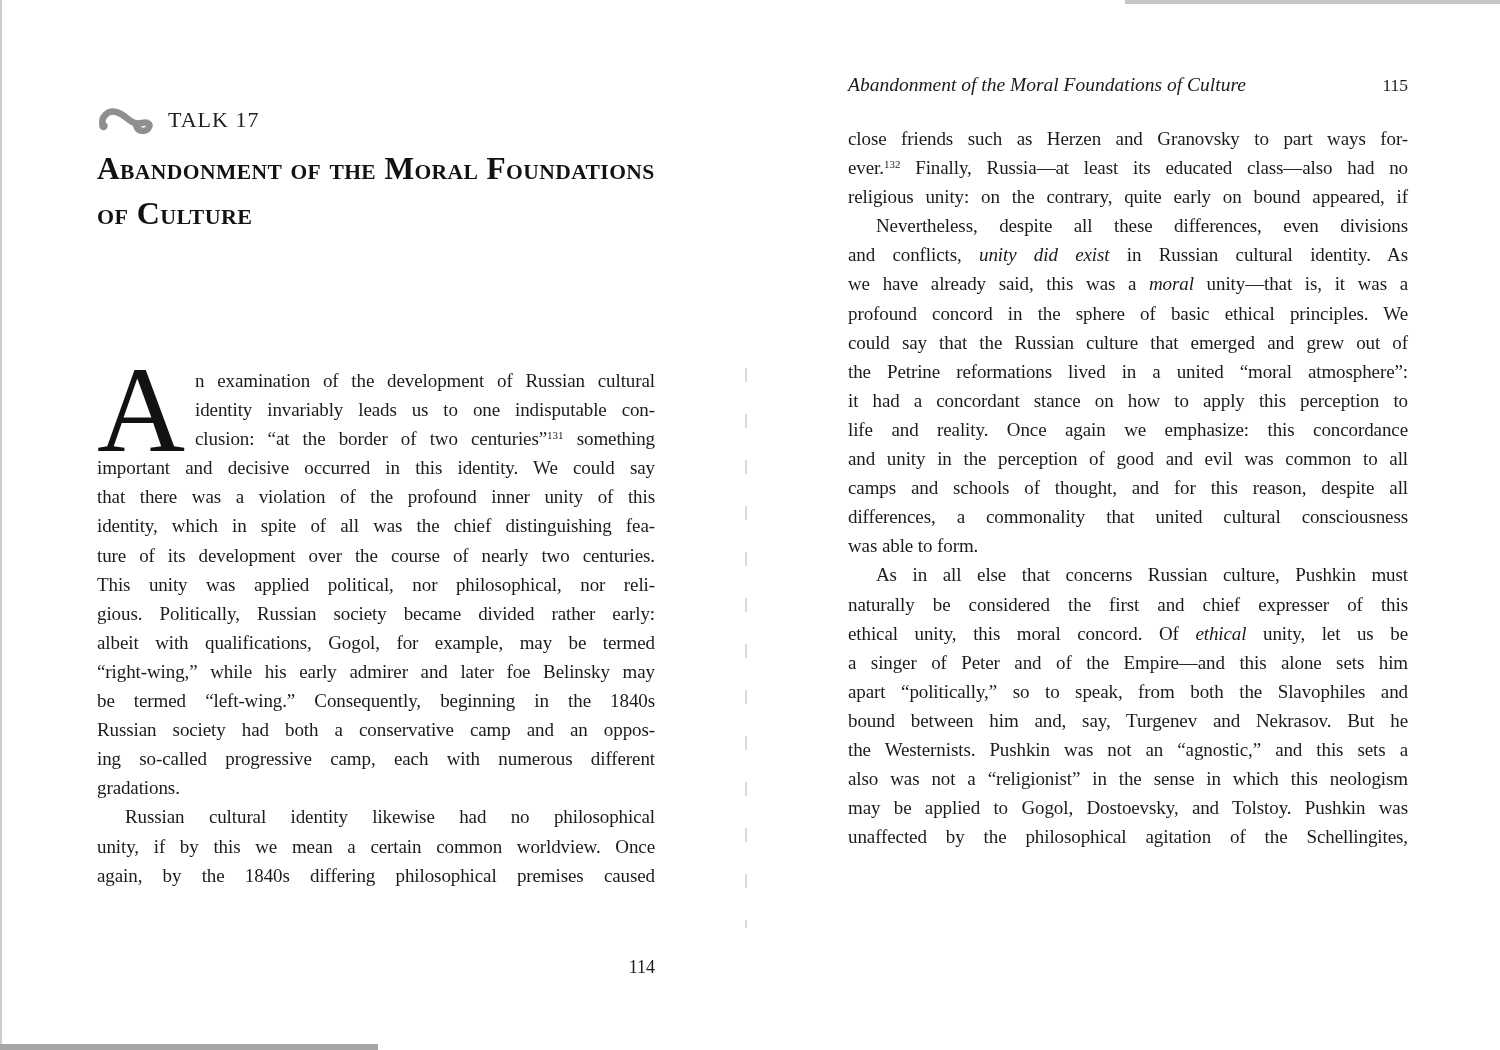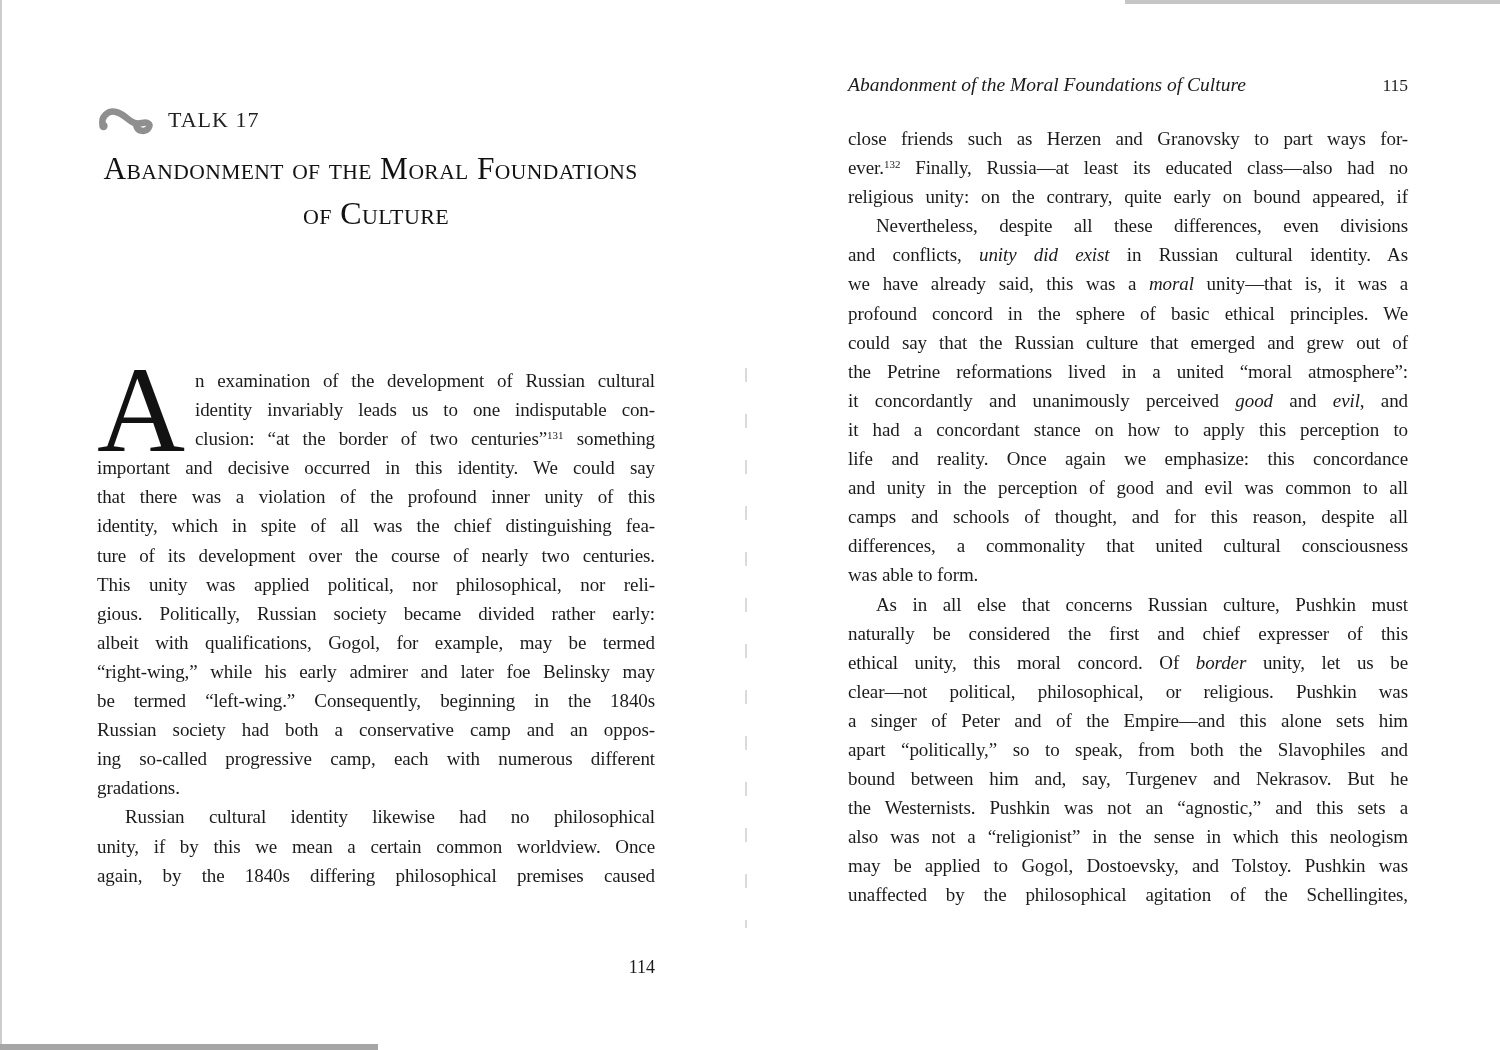--- a/index.html
+++ b/index.html
@@ -26,21 +26,21 @@
   .page-left  { left: 97px;  width: 558px; }
   .page-right { left: 848px; width: 560px; }
 
   
   .chapter-head { position: absolute; top: 103px; left: 0; width: 100%; }
   .talk-row { display: flex; align-items: center; gap: 13px; height: 34px; }
   .ornament { flex: 0 0 auto; }
   .talk-label {
     font-size: 22px; letter-spacing: 1px; color: #222;
   }
-  .title { margin: 9px 0 0 0; font-weight: normal; text-align: center; }
+  .title { margin: 9px 0 0 0; font-weight: bold; }
   .t-line {
     display: block; white-space: nowrap;
     font-variant: small-caps;
     font-size: 32px; line-height: 45px; letter-spacing: 0.4px;
     color: #121212;
   }
 
   
   .running-head { position: absolute; top: 74px; left: 0; width: 100%; height: 26px; }
   .rh-text {
@@ -143,33 +143,31 @@
           <div class="bl"><span>ever.</span><sup class="sup">132</sup><span> Finally, Russia—at least its educated class—also had no</span></div>
           <div class="bl"><span>religious unity: on the contrary, quite early on bound appeared, if</span></div>
         </div>
         <div class="para">
           <div class="bl ind"><span>Nevertheless, despite all these differences, even divisions</span></div>
           <div class="bl"><span>and conflicts, </span><span class="it">unity did exist</span><span> in Russian cultural identity. As</span></div>
           <div class="bl"><span>we have already said, this was a </span><span class="it">moral</span><span> unity—that is, it was a</span></div>
           <div class="bl"><span>profound concord in the sphere of basic ethical principles. We</span></div>
           <div class="bl"><span>could say that the Russian culture that emerged and grew out of</span></div>
           <div class="bl"><span>the Petrine reformations lived in a united “moral atmosphere”:</span></div>
-          <div class="bl"><span>it concordantly and unanimously perceived </span><span class="it">good</span><span> and </span><span class="it">evil</span><span>, and</span></div>
           <div class="bl"><span>it had a concordant stance on how to apply this perception to</span></div>
           <div class="bl"><span>life and reality. Once again we emphasize: this concordance</span></div>
           <div class="bl"><span>and unity in the perception of good and evil was common to all</span></div>
           <div class="bl"><span>camps and schools of thought, and for this reason, despite all</span></div>
           <div class="bl"><span>differences, a commonality that united cultural consciousness</span></div>
           <div class="bl end"><span>was able to form.</span></div>
         </div>
         <div class="para">
           <div class="bl ind"><span>As in all else that concerns Russian culture, Pushkin must</span></div>
           <div class="bl"><span>naturally be considered the first and chief expresser of this</span></div>
-          <div class="bl"><span>ethical unity, this moral concord. Of </span><span class="it">border</span><span> unity, let us be</span></div>
-          <div class="bl"><span>clear—not political, philosophical, or religious. Pushkin was</span></div>
+          <div class="bl"><span>ethical unity, this moral concord. Of </span><span class="it">ethical</span><span> unity, let us be</span></div>
           <div class="bl"><span>a singer of Peter and of the Empire—and this alone sets him</span></div>
           <div class="bl"><span>apart “politically,” so to speak, from both the Slavophiles and</span></div>
           <div class="bl"><span>bound between him and, say, Turgenev and Nekrasov. But he</span></div>
           <div class="bl"><span>the Westernists. Pushkin was not an “agnostic,” and this sets a</span></div>
           <div class="bl"><span>also was not a “religionist” in the sense in which this neologism</span></div>
           <div class="bl"><span>may be applied to Gogol, Dostoevsky, and Tolstoy. Pushkin was</span></div>
           <div class="bl"><span>unaffected by the philosophical agitation of the Schellingites,</span></div>
         </div>
       </div>
   </section>

